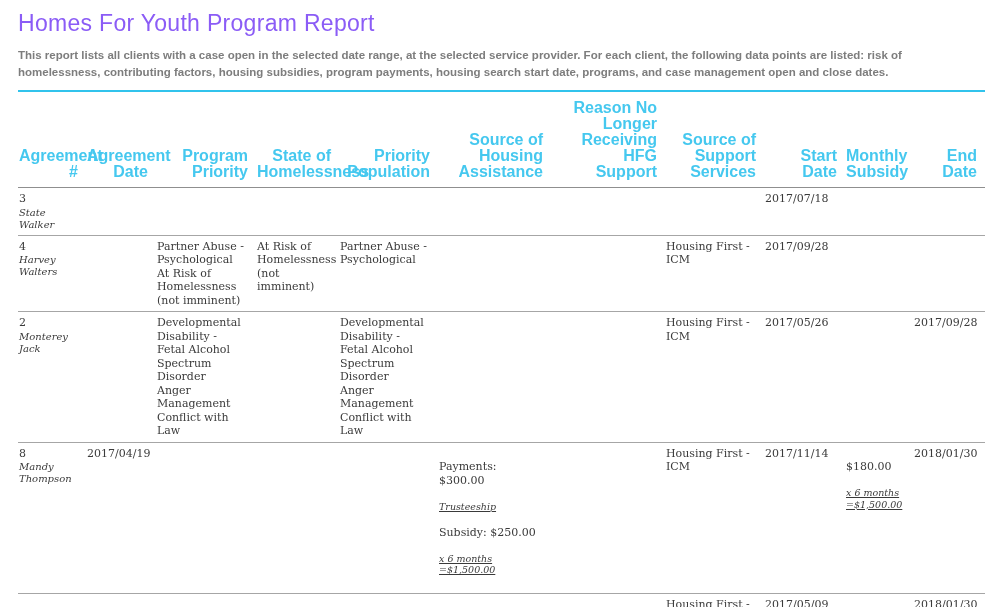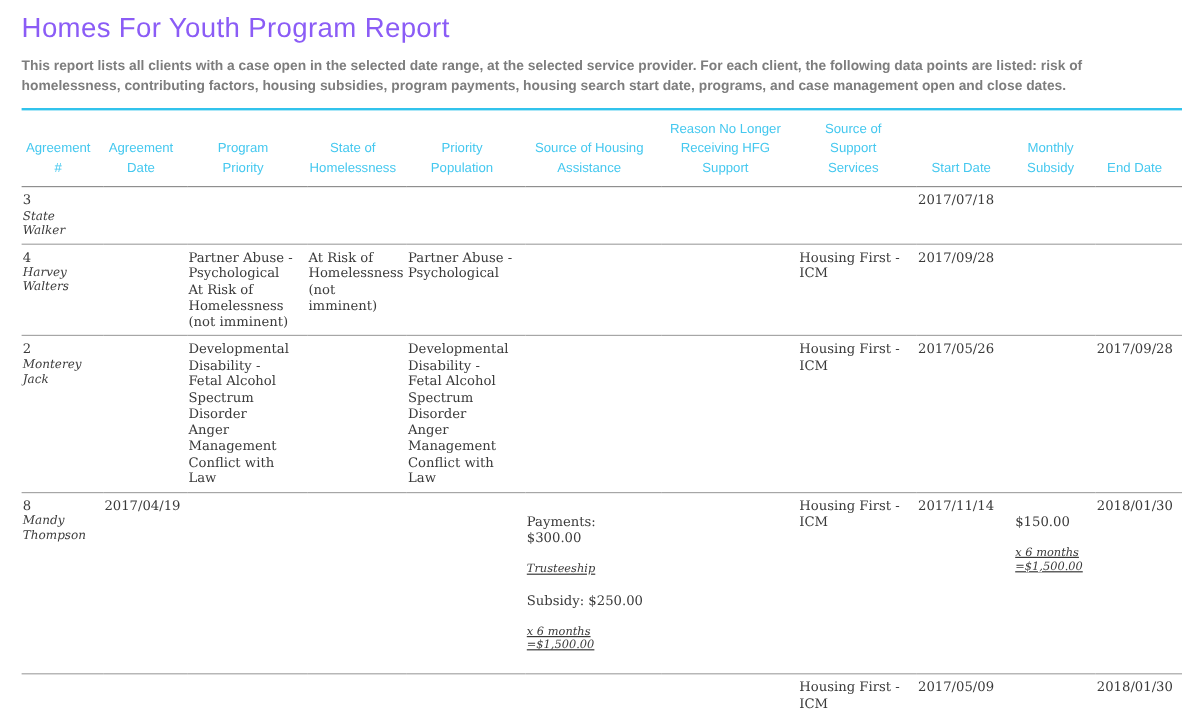--- a/index.html
+++ b/index.html
@@ -34,24 +34,24 @@
     border-top: 2px solid #31c3ec;
   }
 
   table.report {
     width: 967px;
     border-collapse: collapse;
     table-layout: fixed;
   }
   th {
     color: #45c8ef;
-    font-weight: 400;
-    font-size: 11px;
+    font-weight: 700;
+    font-size: 16px;
     line-height: 16px;
-    text-align: center;
+    text-align: right;
     vertical-align: bottom;
     padding: 8px 8px 7px 1px;
     white-space: pre-line;
     border-bottom: 1.5px solid #8f8f8f;
   }
   td {
     vertical-align: top;
     padding: 4px 8px 4px 1px;
     font-family: "DejaVu Serif", "Liberation Serif", serif;
     font-size: 11px;
@@ -190,21 +190,21 @@
         <td>
           <div>Payments: $300.00</div>
           <div class="italic-sm">Trusteeship</div>
           <div>Subsidy: $250.00</div>
           <div class="italic-sm">x 6 months =$1,500.00</div>
         </td>
         <td></td>
         <td>Housing First - ICM</td>
         <td>2017/11/14</td>
         <td>
-          <div>$150.00</div>
+          <div>$180.00</div>
           <div class="sub-note">x 6 months
 =$1,500.00</div>
         </td>
         <td>2018/01/30</td>
       </tr>
 
 
       <tr class="h-r6 row-last">
         <td></td>
         <td></td>

